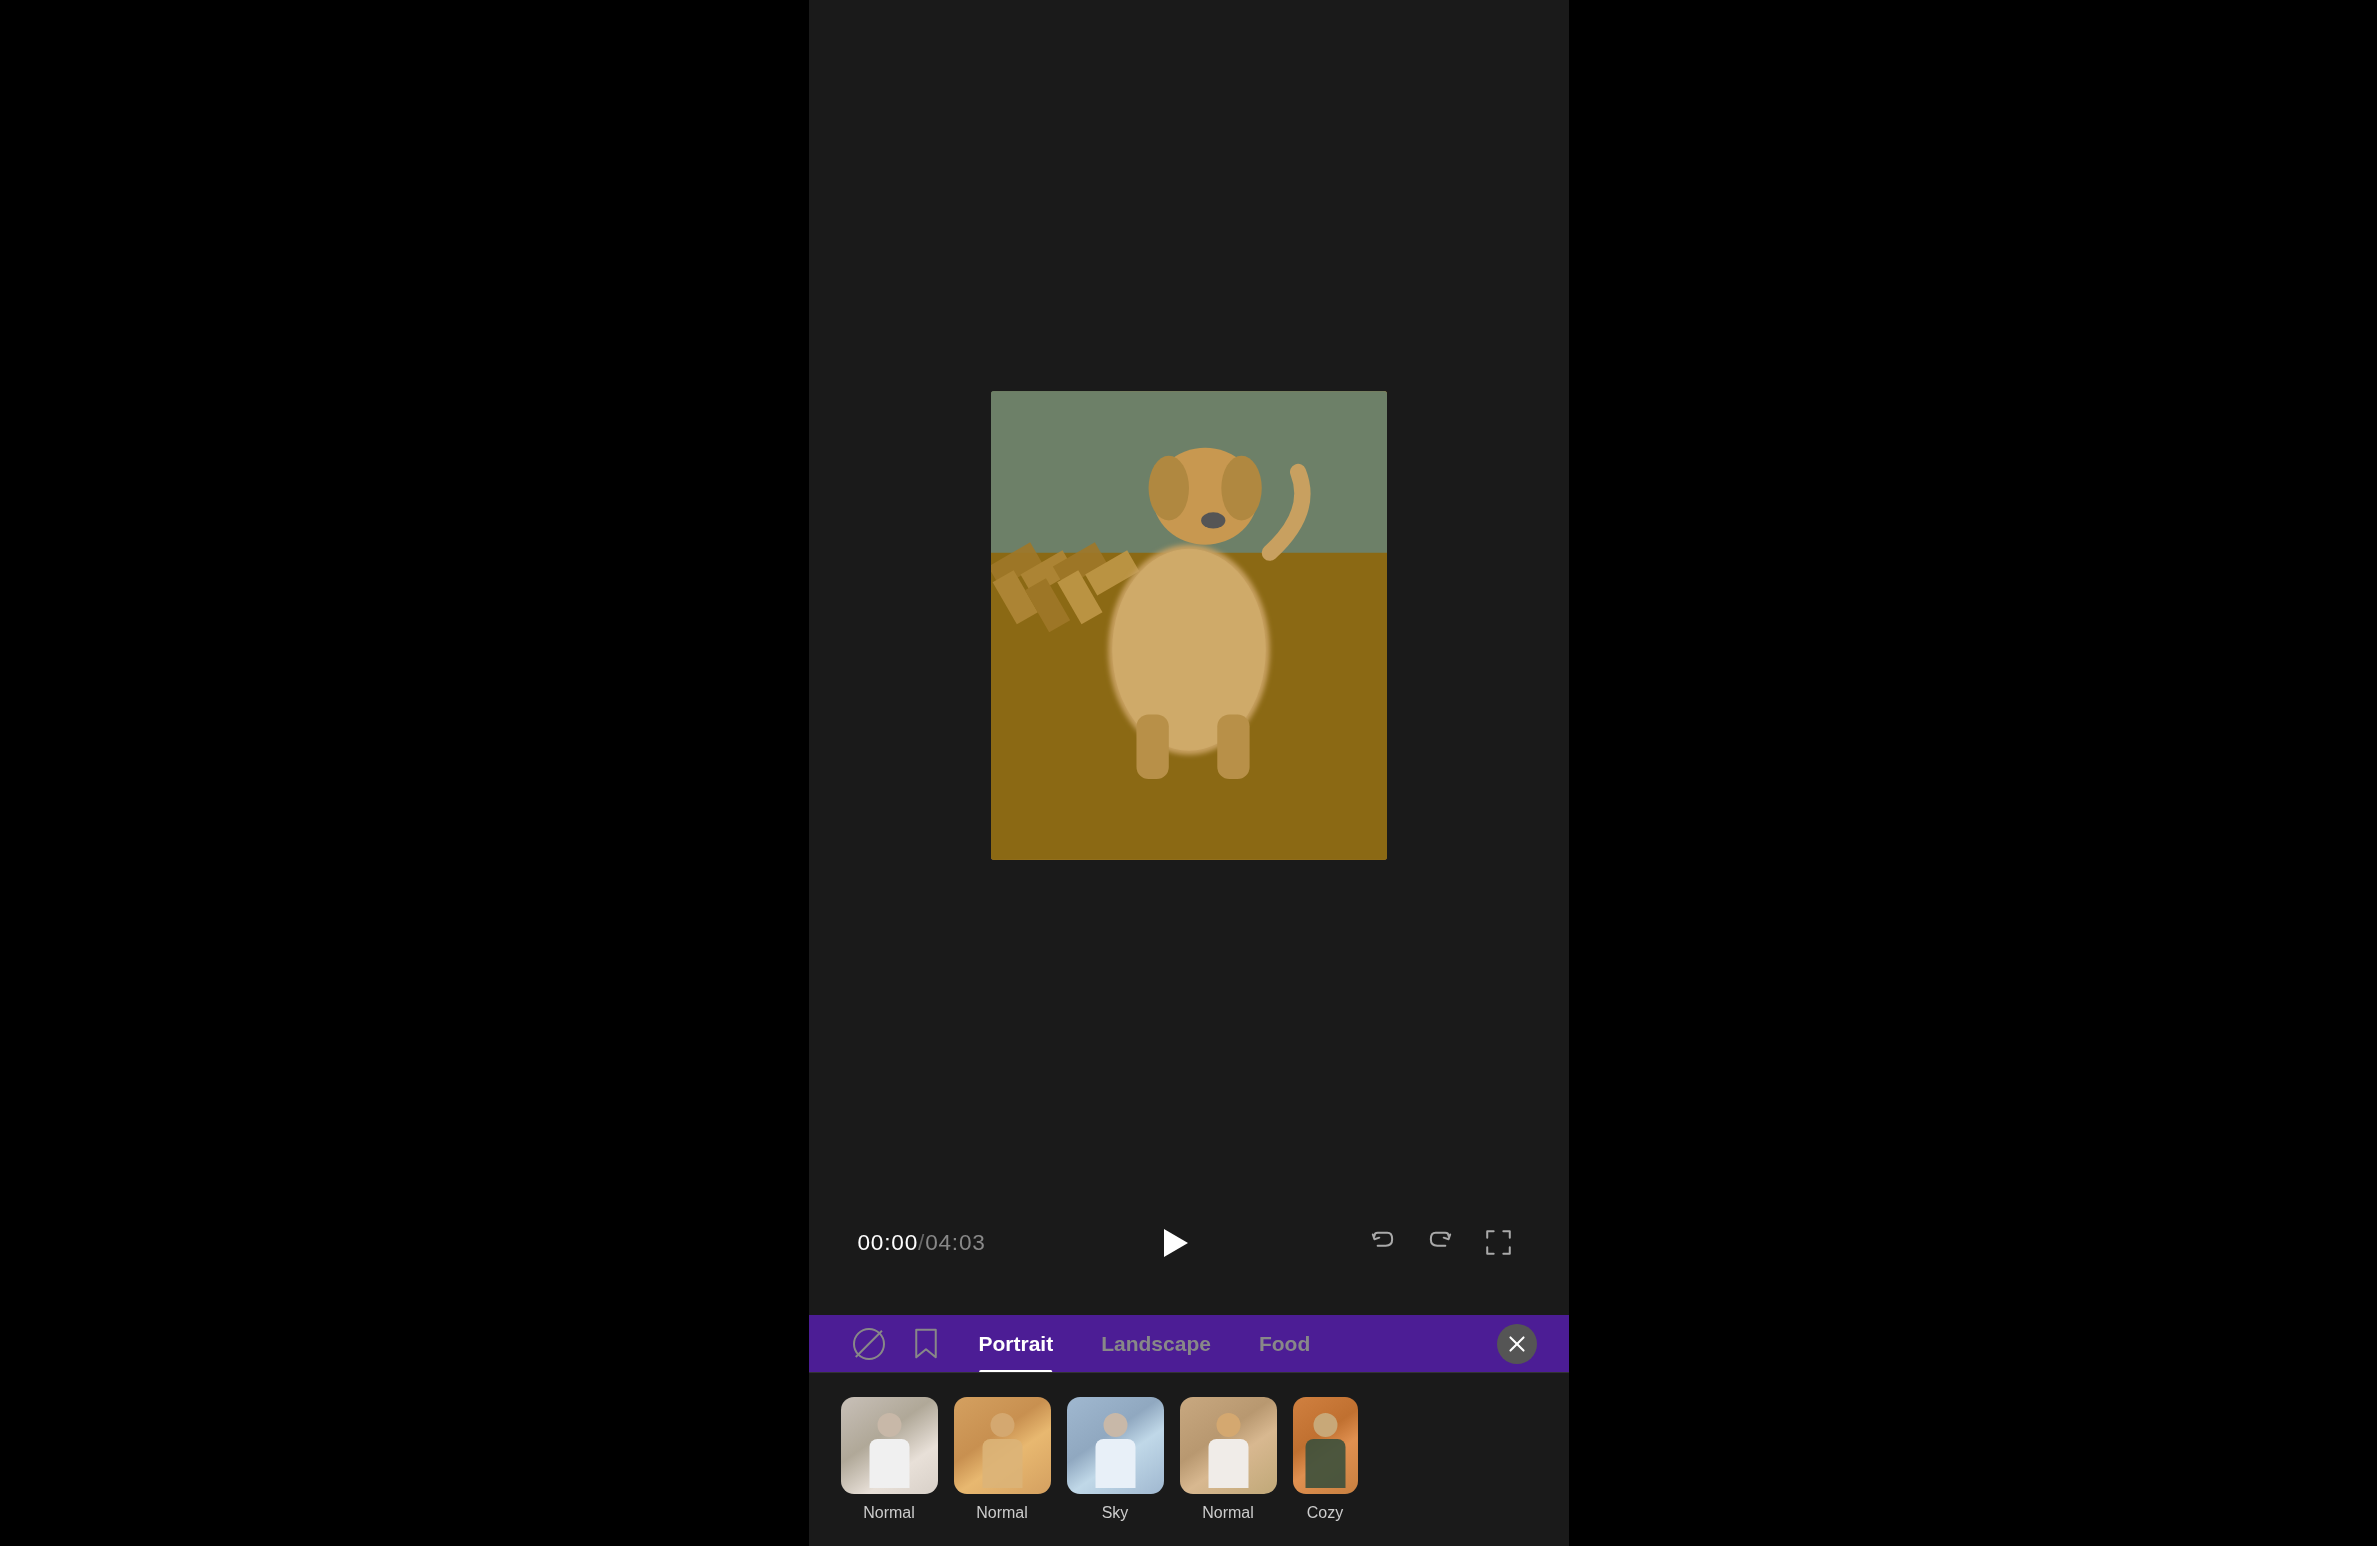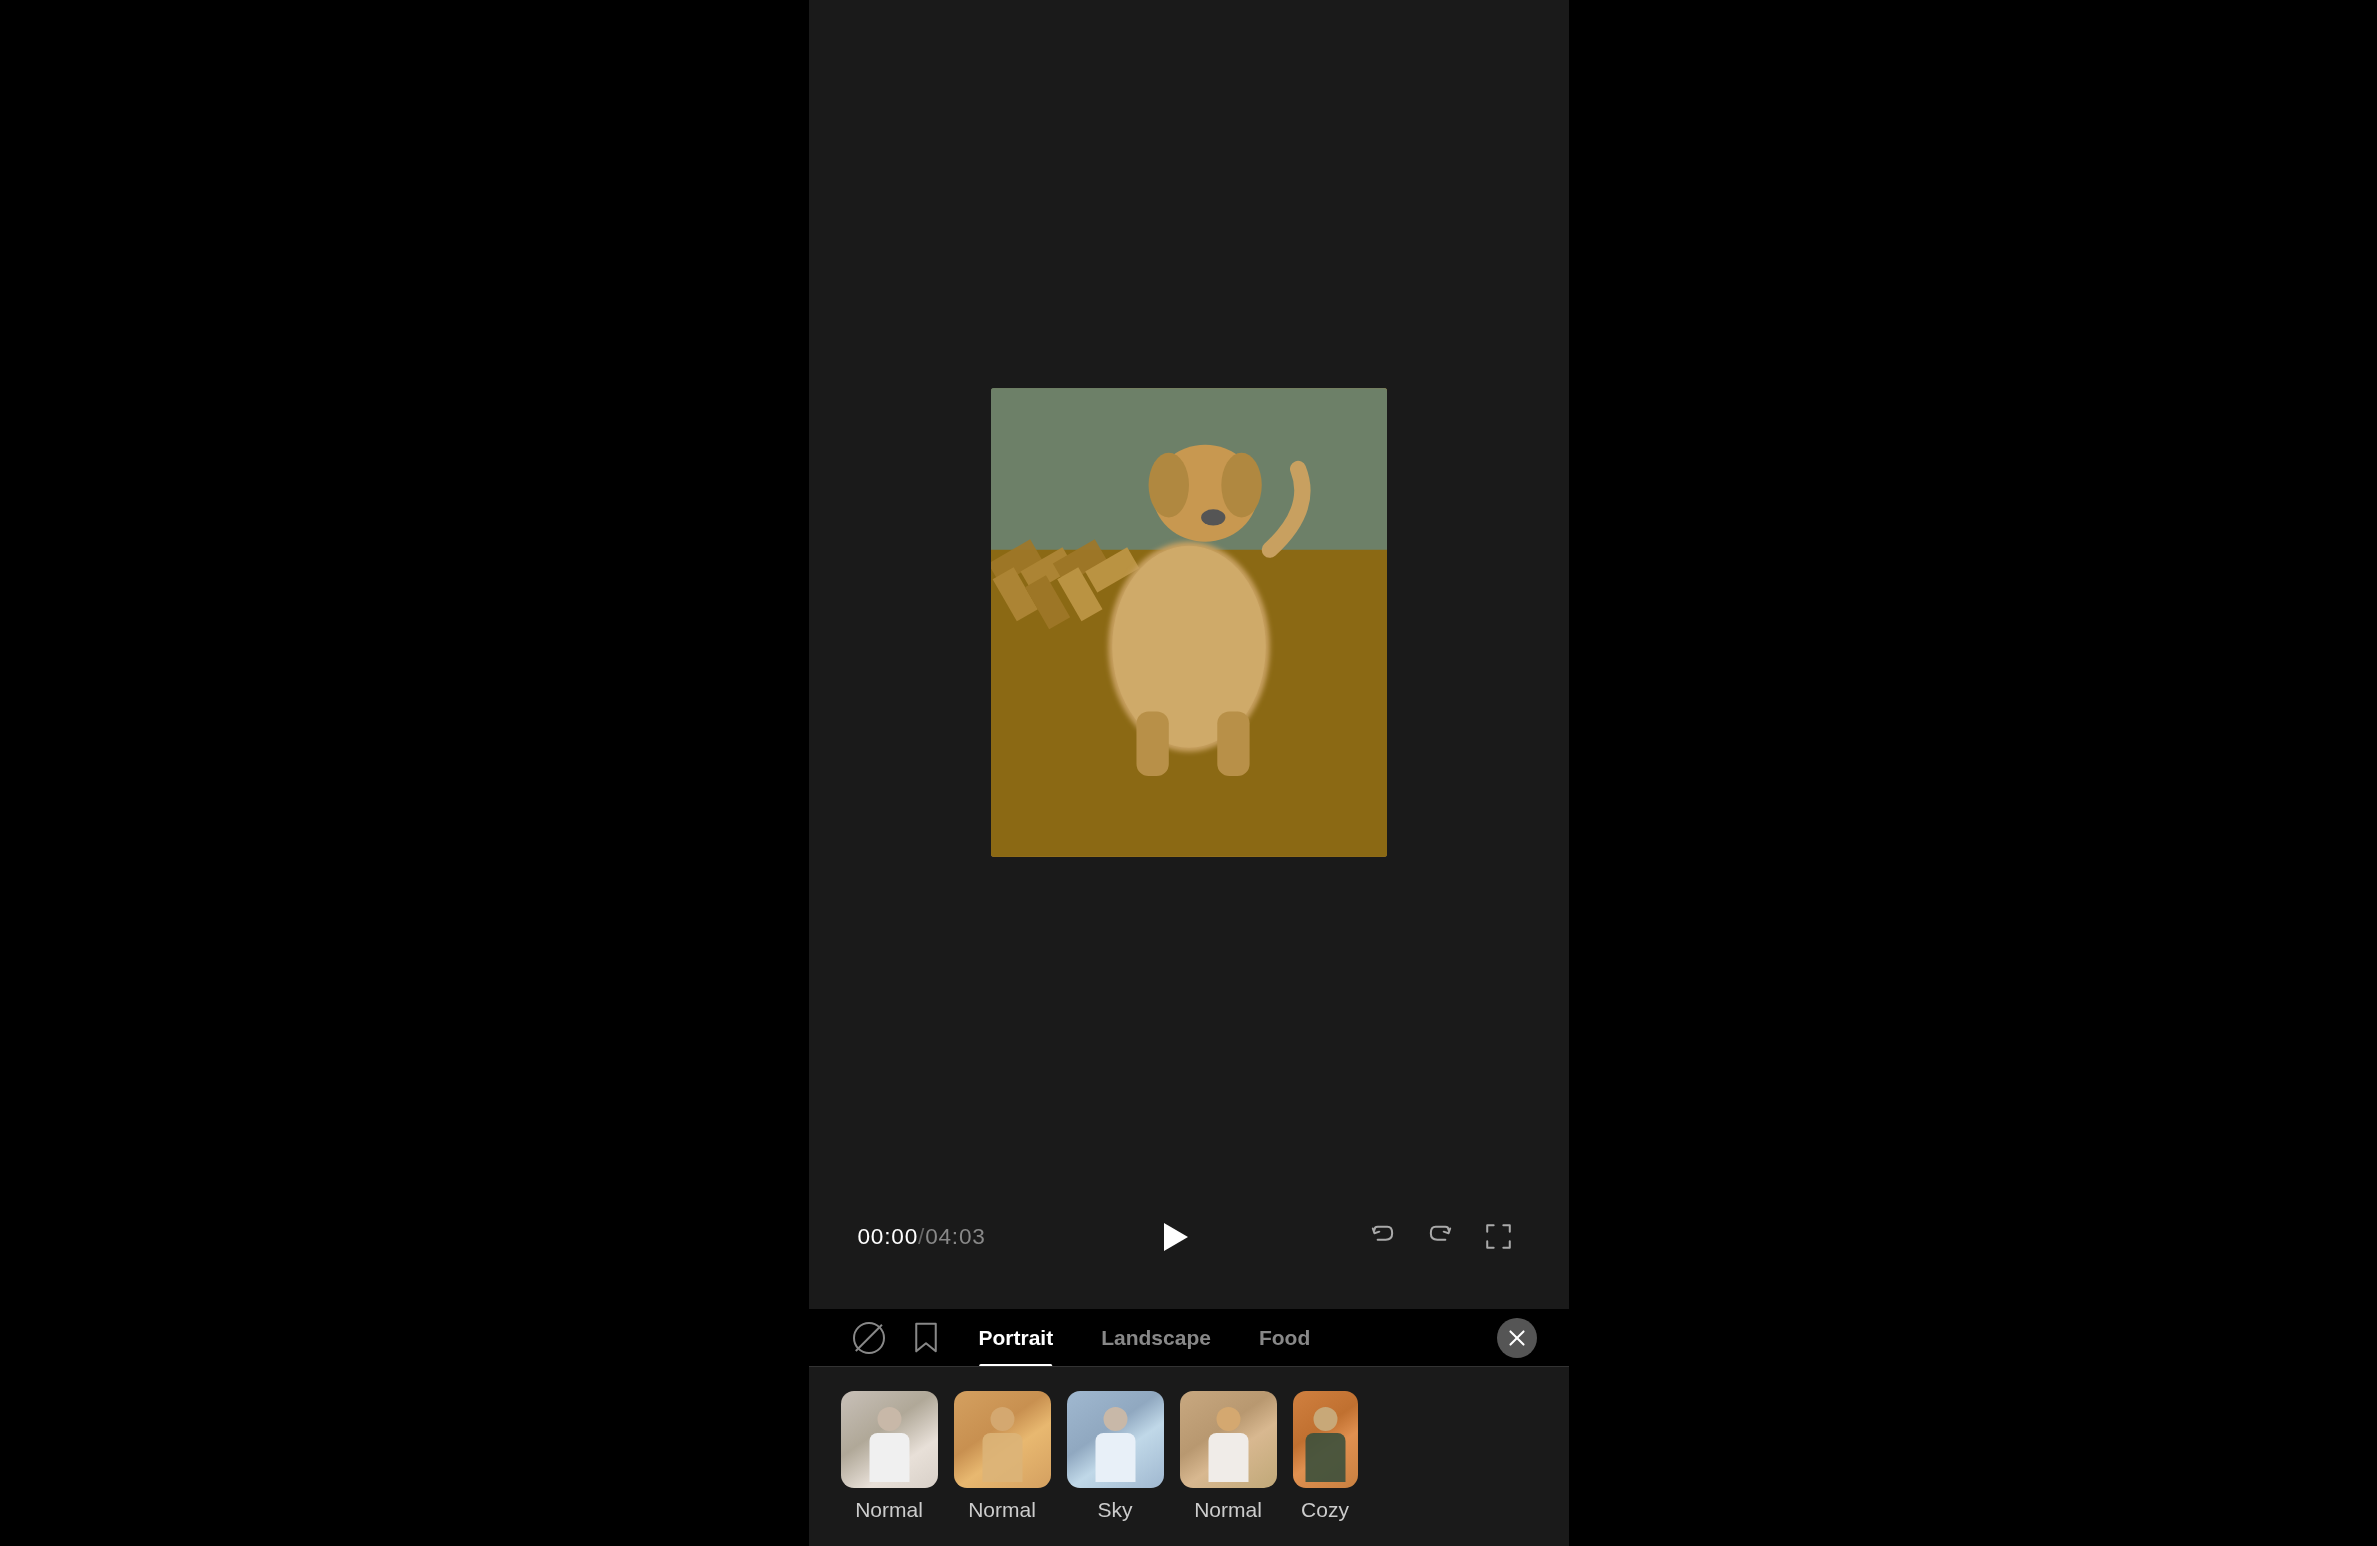--- a/index.html
+++ b/index.html
@@ -122,21 +122,21 @@
       height: 0;
       border-top: 14.6px solid transparent;
       border-bottom: 14.6px solid transparent;
       border-left: 24px solid #fff;
       margin-left: 4.9px;
     }
 
     
     .tabs-area {
       width: 100%;
-      background: #000000;
+      background: #4c1d95;
       padding: 0 32px;
       border-bottom: 0.8px solid #333;
     }
 
     .tabs-row {
       display: flex;
       align-items: center;
       gap: 0;
     }
 
@@ -275,21 +275,21 @@
     .person-body-caramel {
       background: rgba(220,180,120,0.9);
     }
 
     .person-body-dark {
       background: rgba(60,80,60,0.9);
     }
 
     .filter-label {
       color: #ccc;
-      font-size: 21px;
+      font-size: 16px;
       font-weight: 400;
     }
 
     
     .filter-item-partial .filter-thumb {
       width: 65px;
     }
 
     
     .no-filter-icon {

